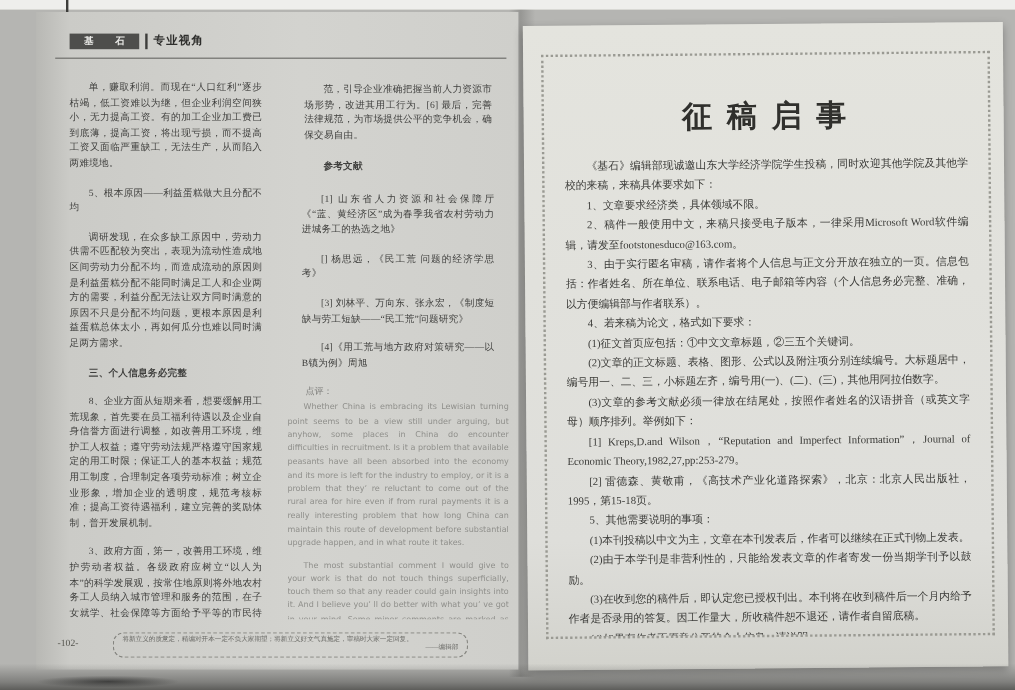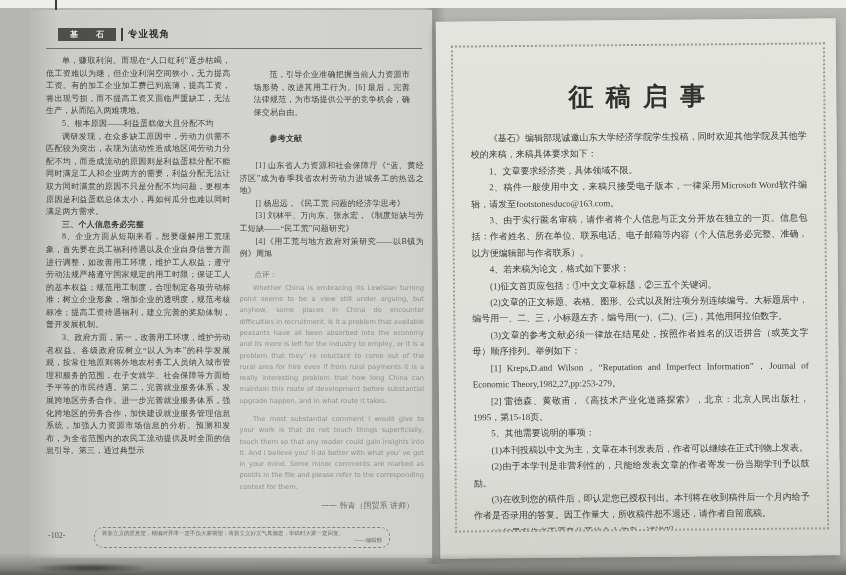--- a/index.html
+++ b/index.html
@@ -29,21 +29,21 @@
   .brand-box{display:inline-block;width:58px;height:13px;background:#4e4e4c;color:#e9e9e6;
     font-size:8px;line-height:13px;text-align:center;letter-spacing:8px;text-indent:8px;font-weight:bold;}
   .brand-bar{display:inline-block;width:2px;height:13px;background:#3d3d3b;}
   .section-label{font-weight:bold;font-size:9.5px;color:#2e2e2c;letter-spacing:1px;}
   .lp-rule{position:absolute;left:16px;right:10px;top:38px;height:1px;background:#6f6f6c;}
   .lp-columns{position:absolute;left:16px;top:45px;right:8px;bottom:42px;display:flex;gap:9px;}
   .col{width:185px;overflow:hidden;}
   .para{font-size:8px;line-height:12.6px;color:#3f3f3d;text-align:justify;text-indent:2em;
     margin:14px;letter-spacing:.2px;}
   .para.bold{font-weight:bold;}
-  .refs p{font-size:8px;line-height:12.6px;color:#3f3f3d;text-align:justify;text-indent:2em;margin:0;letter-spacing:.2px;}
+  .refs p{font-size:8px;line-height:12.6px;color:#3f3f3d;text-align:justify;text-indent:2em;margin:12px;letter-spacing:.2px;}
   .comment{margin-top:9px;}
   .comment-heading{font-size:7.5px;color:#7c7c79;margin:0 0 3px;text-indent:2em;
     font-family:"DejaVu Sans","Liberation Sans",sans-serif;}
   .cmt p{font-family:"DejaVu Sans","Liberation Sans",sans-serif;font-size:6.7px;line-height:11.3px;
     color:#90908c;text-align:justify;text-indent:2em;margin:0 0 7px;}
   .comment-signature{font-family:"DejaVu Sans","Liberation Sans",sans-serif;font-size:8px;
     color:#6d6d6a;text-align:right;margin:2px 10px 0 0;}
   .page-number{position:absolute;left:18px;bottom:18px;font-size:8px;color:#55554f;}
   .quote-strip{position:absolute;left:64px;right:42px;bottom:10px;height:17px;
     border:1px dashed #84847f;border-radius:9px;padding:1px 7px;overflow:hidden;}

